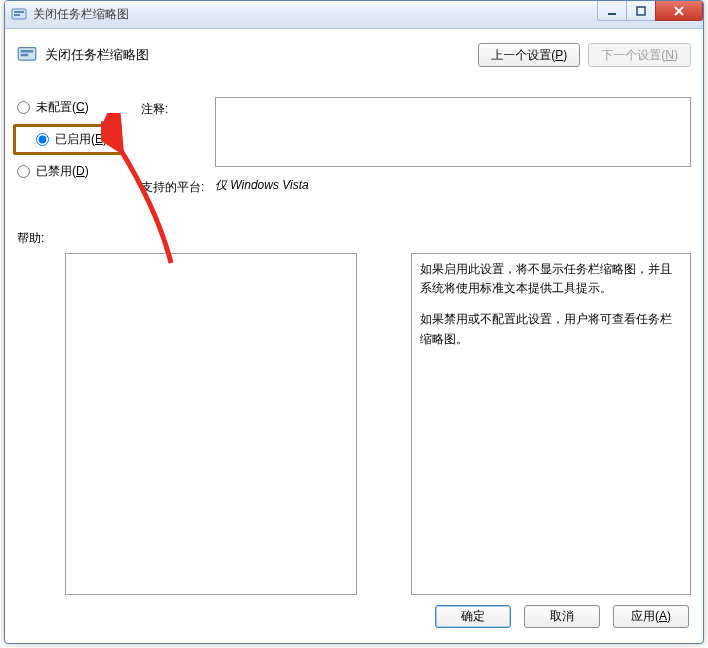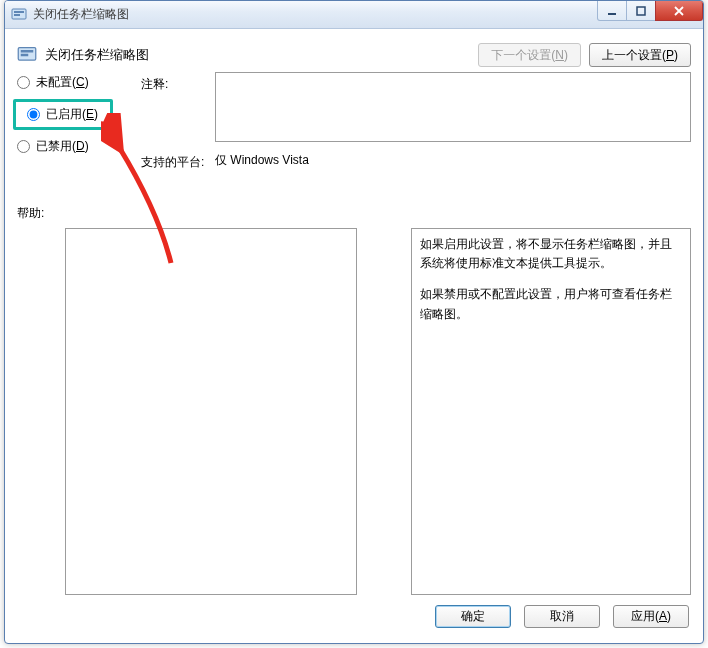--- a/index.html
+++ b/index.html
@@ -118,42 +118,42 @@
     border-color: #c7c7c7;
     background: #f4f4f4;
   }
 
   
   .top-grid {
     display: grid;
     grid-template-columns: 120px 70px 1fr;
     column-gap: 4px;
     row-gap: 8px;
-    margin-top: 1px;
+    margin-top: 26px;
     align-items: start;
   }
   .radio-col {
     display: flex;
     flex-direction: column;
     gap: 12px;
     padding-top: 2px;
   }
   .radio-item {
     display: flex;
     align-items: center;
     gap: 6px;
     font-size: 12px;
     cursor: default;
   }
   .radio-item input[type=radio] { margin: 0; }
   .radio-item .mn { text-decoration: underline; }
   .radio-highlight {
-    border: 3px solid #14b8a6;
+    border: 3px solid #a16207;
     border-radius: 2px;
-    padding: 4px 12px 4px 11px;
+    padding: 4px 12px 4px 20px;
     margin: -4px -12px -4px -4px;
     width: fit-content;
   }
 
   .label-cell {
     padding-top: 4px;
     font-size: 12px;
     text-align: left;
   }
   .comment-box {
@@ -162,20 +162,21 @@
     background: #fff;
     resize: none;
     font-family: inherit;
     font-size: 12px;
     padding: 2px 4px;
     overflow-y: scroll;
   }
   .platform-val {
     padding-top: 2px;
     font-size: 12px;
+    font-style: italic;
   }
 
   .arrow-overlay {
     position: absolute;
     pointer-events: none;
   }
 
   
   .split-labels {
     display: flex;
@@ -278,25 +279,25 @@
     <div class="header-row">
       <span class="hdr-icon">
         <svg width="20" height="20" viewBox="0 0 16 16">
           <rect x="1" y="2" width="14" height="10" rx="1" fill="#cfe3f6" stroke="#5e86b5"></rect>
           <rect x="3" y="4" width="10" height="2" fill="#5e86b5"></rect>
           <rect x="3" y="7" width="6" height="2" fill="#5e86b5"></rect>
         </svg>
       </span>
       <span class="hdr-title">关闭任务栏缩略图</span>
       <span class="spacer"></span>
+      <button class="nav-btn">
+        <span>上一个设置(</span><span class="mn">P</span><span>)</span>
+      </button>
       <button class="nav-btn disabled" disabled="">
         <span>下一个设置(</span><span class="mn">N</span><span>)</span>
-      </button>
-      <button class="nav-btn">
-        <span>上一个设置(</span><span class="mn">P</span><span>)</span>
       </button>
     </div>
 
     <div class="top-grid">
 
       <div class="radio-col" style="grid-row: 1 / span 2;">
         <label class="radio-item">
           <input type="radio" name="state" style="">
           <span>
             <span>未配置(</span><span class="mn">C</span><span>)</span>

